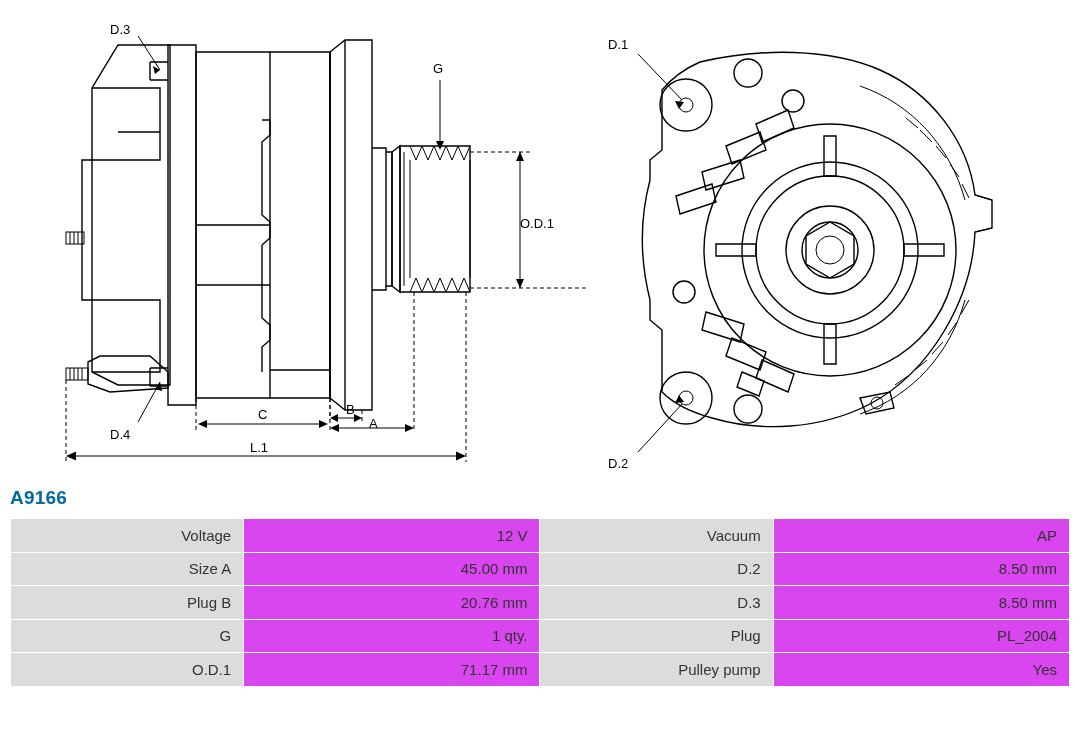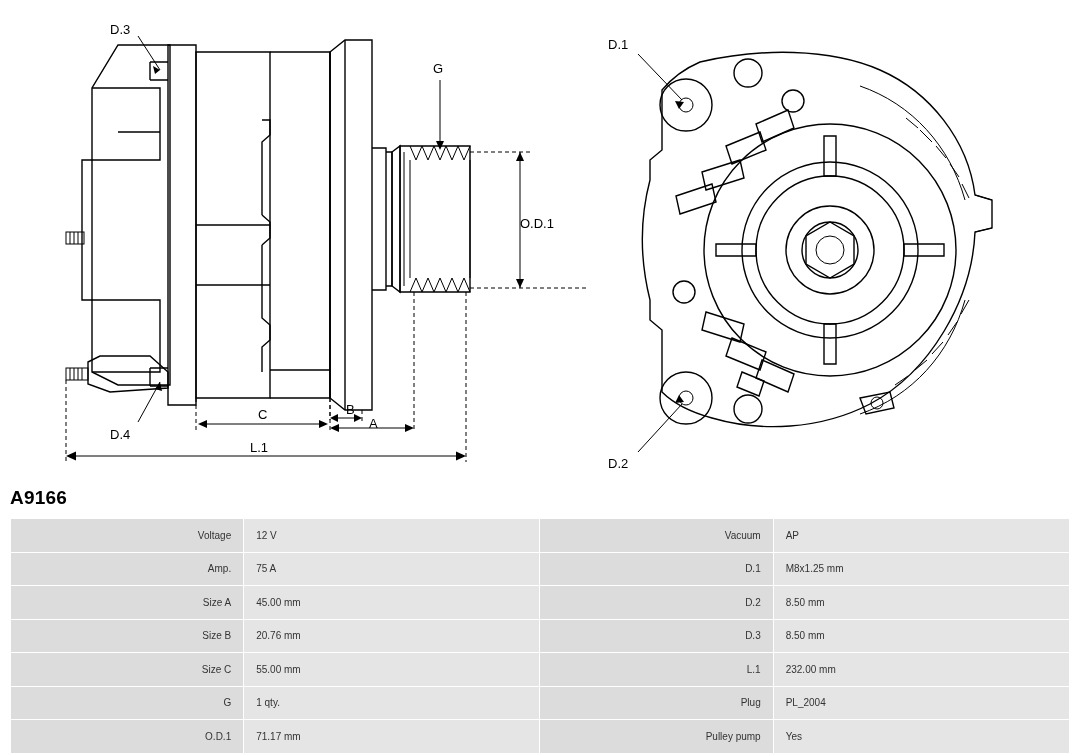--- a/index.html
+++ b/index.html
@@ -29,47 +29,47 @@
   }
   .diagram-area svg {
     display: block;
   }
   .part-number {
     position: absolute;
     left: 10px;
     top: 487px;
     font-size: 19px;
     font-weight: bold;
-    color: #000000;
+    color: #0369a1;
     letter-spacing: 0.2px;
   }
   table.spec {
     position: absolute;
     left: 10px;
     top: 518px;
     width: 1060px;
     border-collapse: collapse;
     table-layout: fixed;
   }
   table.spec td {
     height: 32.5px;
-    font-size: 10px;
+    font-size: 15px;
     padding: 0 12px;
     border: 1px solid #ffffff;
     vertical-align: middle;
   }
   td.label {
     background: #dcdcdc;
     text-align: right;
     color: #333;
     width: 182px;
   }
   td.value {
-    background: #e5e5e5;
-    text-align: left;
+    background: #d946ef;
+    text-align: right;
     color: #333;
     width: 238px;
   }
   .line { fill: none; stroke: #000; stroke-width: 1.4; }
   .thin { fill: none; stroke: #000; stroke-width: 1; }
   .dash { fill: none; stroke: #000; stroke-width: 1; stroke-dasharray: 4 3; }
   .dim  { fill: none; stroke: #000; stroke-width: 1; }
   .lbl  { font-family: "Liberation Sans", sans-serif; font-size: 13px; fill: #000; }
 </style>
 </head>
@@ -245,42 +245,30 @@
 
   <table class="spec">
     <tbody>
       <tr>
         <td class="label">Voltage</td>
         <td class="value">12 V</td>
         <td class="label">Vacuum</td>
         <td class="value">AP</td>
       </tr>
       <tr>
-        <td class="label">Amp.</td>
-        <td class="value">75 A</td>
-        <td class="label">D.1</td>
-        <td class="value">M8x1.25 mm</td>
-      </tr>
-      <tr>
         <td class="label">Size A</td>
         <td class="value">45.00 mm</td>
         <td class="label">D.2</td>
         <td class="value">8.50 mm</td>
       </tr>
       <tr>
-        <td class="label">Size B</td>
+        <td class="label">Plug B</td>
         <td class="value">20.76 mm</td>
         <td class="label">D.3</td>
         <td class="value">8.50 mm</td>
-      </tr>
-      <tr>
-        <td class="label">Size C</td>
-        <td class="value">55.00 mm</td>
-        <td class="label">L.1</td>
-        <td class="value">232.00 mm</td>
       </tr>
       <tr>
         <td class="label">G</td>
         <td class="value">1 qty.</td>
         <td class="label">Plug</td>
         <td class="value">PL_2004</td>
       </tr>
       <tr>
         <td class="label">O.D.1</td>
         <td class="value">71.17 mm</td>

